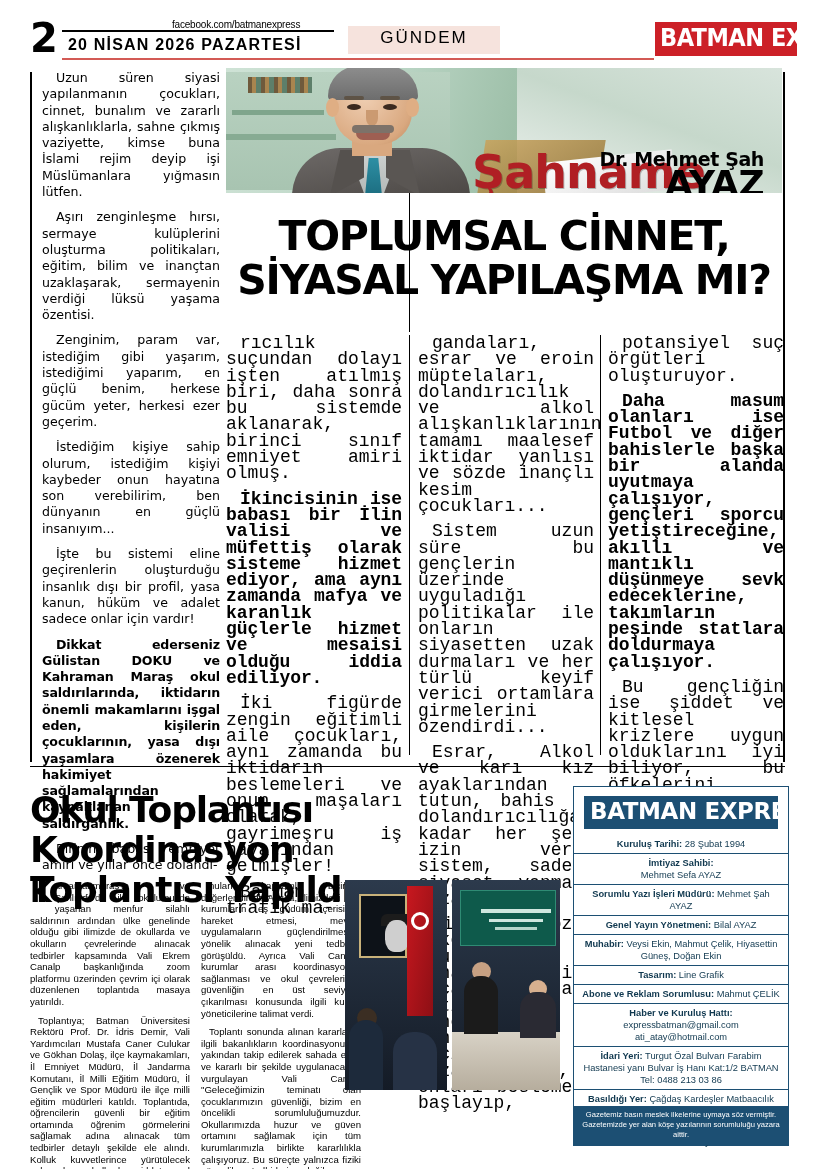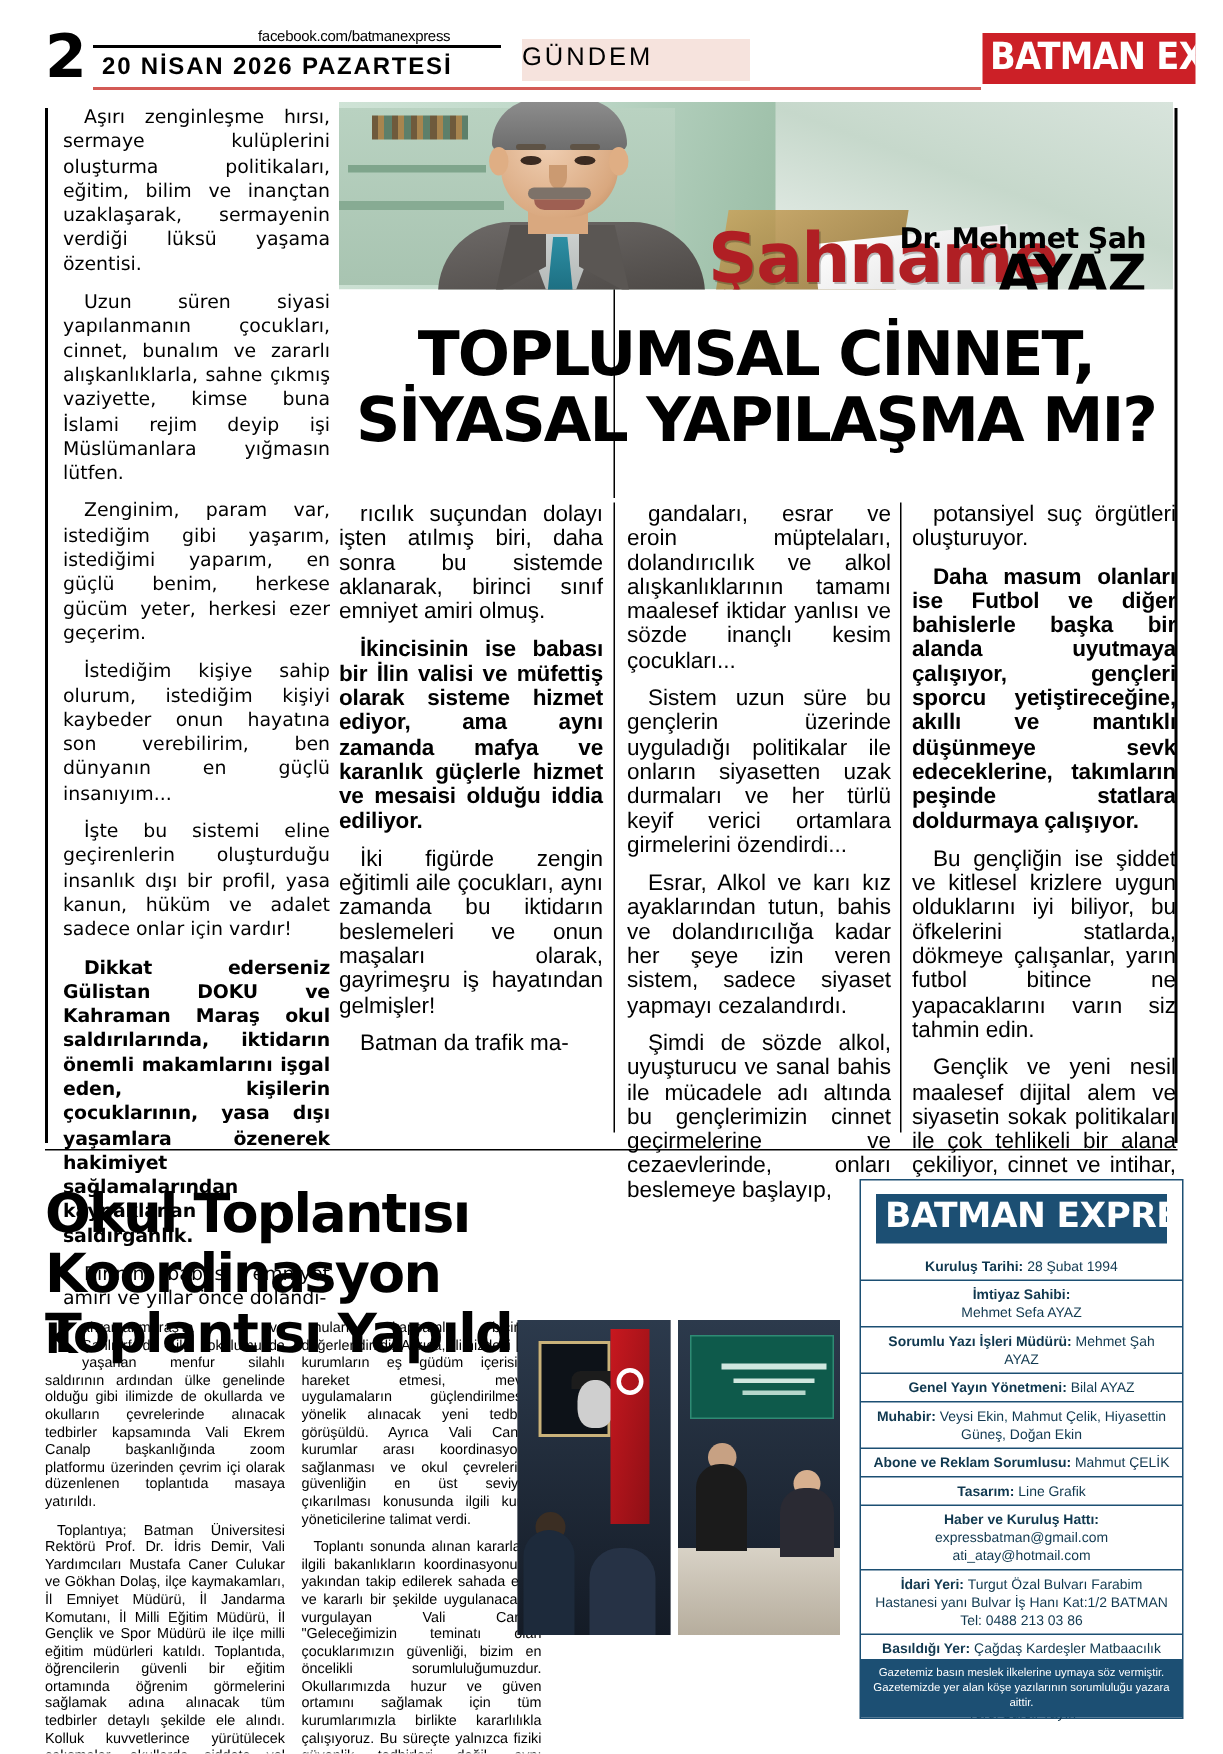--- a/index.html
+++ b/index.html
@@ -10,21 +10,21 @@
   .masthead{position:absolute;left:0;top:0;width:815px;height:68px;}
   .pagenum{position:absolute;left:30px;top:18px;font-family:"DejaVu Sans",sans-serif;
            font-size:40px;font-weight:bold;line-height:40px;letter-spacing:-1px;}
   .mh-rule-top{position:absolute;left:62px;top:30px;width:272px;height:2px;background:#000;}
   .fb-url{position:absolute;left:172px;top:19px;font-size:10px;letter-spacing:-.2px;
           font-family:"Liberation Sans",sans-serif;}
   .mh-date{position:absolute;left:68px;top:36px;font-size:16px;font-weight:bold;
            letter-spacing:1.2px;white-space:nowrap;}
   .mh-redline{position:absolute;left:62px;top:58px;width:592px;height:2px;background:#d35a55;}
   .gundem-box{position:absolute;left:348px;top:26px;width:152px;height:28px;background:#f6e3dd;}
-  .gundem-txt{position:absolute;left:348px;top:28px;width:152px;
+  .gundem-txt{position:absolute;left:348px;top:28px;width:152px;text-align:center;
               font-size:17px;letter-spacing:2px;font-family:"Liberation Sans",sans-serif;}
   .mh-logo{position:absolute;left:655px;top:22px;width:142px;height:34px;background:#cc2027;
            overflow:hidden;}
   .mh-logo span{position:absolute;left:5px;top:1px;color:#fff;font-weight:bold;
                 font-size:25px;letter-spacing:-.5px;font-family:"DejaVu Sans",sans-serif;
                 font-stretch:condensed;white-space:nowrap;}
 
   
   .op-left-rule{position:absolute;left:30px;top:72px;width:2px;height:690px;background:#000;}
   .op-right-rule{position:absolute;left:783px;top:72px;width:2px;height:690px;background:#000;}
@@ -85,22 +85,22 @@
            font-family:"DejaVu Sans",sans-serif;letter-spacing:-.4px;}
   .byline2{position:absolute;right:18px;top:98px;font-size:36px;font-weight:bold;line-height:36px;
            font-family:"DejaVu Sans",sans-serif;letter-spacing:-.5px;margin-left:44px;}
 
   .bighead{position:absolute;left:226px;top:214px;width:556px;text-align:center;
            font-family:"DejaVu Sans",sans-serif;font-weight:bold;font-size:41px;line-height:44px;
            letter-spacing:-1.3px;}
 
   .op-cols{position:absolute;left:226px;top:335px;width:558px;height:420px;}
   .op-col{position:absolute;top:0;width:176px;}
-  .op-col p{margin:0 0 9px 0;font-size:15px;line-height:16.3px;text-align:justify;
-            text-indent:14px;font-family:Liberation Sans, sans-serif;}
+  .op-col p{margin:0 0 9px 0;font-size:18px;line-height:16.3px;text-align:justify;
+            text-indent:14px;font-family:Liberation Mono, monospace;}
   .op-col p.b{font-weight:bold;letter-spacing:-.1px;}
   .c2{left:0;}
   .c3{left:192px;}
   .c4{left:382px;}
   .vr{position:absolute;width:1px;background:#000;top:0;height:420px;}
   .vr1{left:183px;} .vr2{left:374px;}
   .op-vr-top1{position:absolute;left:409px;top:72px;width:1px;height:260px;background:#000;}
   .hr-thin{position:absolute;left:30px;top:766px;width:755px;height:1px;background:#000;}
 
   
@@ -220,22 +220,22 @@
     <div class="byline2">AYAZ</div>
 
   </div>
 
   <div class="bighead">
     <div>TOPLUMSAL CİNNET,</div>
     <div>SİYASAL YAPILAŞMA MI?</div>
   </div>
 
   <div class="col-a">
+      <p>Uzun süren siyasi yapılanmanın çocukları, cinnet, bunalım ve zararlı alışkanlıklarla, sahne çıkmış vaziyette, kimse buna İslami rejim deyip işi Müslümanlara yığmasın lütfen.</p>
       <p>Aşırı zenginleşme hırsı, sermaye kulüplerini oluşturma politikaları, eğitim, bilim ve inançtan uzaklaşarak, sermayenin verdiği lüksü yaşama özentisi.</p>
-      <p>Uzun süren siyasi yapılanmanın çocukları, cinnet, bunalım ve zararlı alışkanlıklarla, sahne çıkmış vaziyette, kimse buna İslami rejim deyip işi Müslümanlara yığmasın lütfen.</p>
       <p>Zenginim, param var, istediğim gibi yaşarım, istediğimi yaparım, en güçlü benim, herkese gücüm yeter, herkesi ezer geçerim.</p>
       <p>İstediğim kişiye sahip olurum, istediğim kişiyi kaybeder onun hayatına son verebilirim, ben dünyanın en güçlü insanıyım...</p>
       <p>İşte bu sistemi eline geçirenlerin oluşturduğu insanlık dışı bir profil, yasa kanun, hüküm ve adalet sadece onlar için vardır!</p>
       <p class="b">Dikkat ederseniz Gülistan DOKU ve Kahraman Maraş okul saldırılarında, iktidarın önemli makamlarını işgal eden, kişilerin çocuklarının, yasa dışı yaşamlara özenerek hakimiyet sağlamalarından kaynaklanan saldırganlık.</p>
       <p>Birinin babası emniyet amiri ve yıllar önce dolandı-</p>
     </div>
 
   <div class="op-cols">
     <div class="vr vr1"></div>
     <div class="vr vr2"></div>
@@ -306,22 +306,22 @@
   <div class="imp">
     <div class="imp-logo">
       <span>BATMAN EXPRESS</span>
     </div>
     <div id="imprint-rows">
         <div class="imp-row"><b>Kuruluş Tarihi:</b><span> 28 Şubat 1994</span></div>
         <div class="imp-row"><b>İmtiyaz Sahibi:</b><br><span>Mehmet Sefa AYAZ</span></div>
         <div class="imp-row"><b>Sorumlu Yazı İşleri Müdürü:</b><span> Mehmet Şah AYAZ</span></div>
         <div class="imp-row"><b>Genel Yayın Yönetmeni:</b><span> Bilal AYAZ</span></div>
         <div class="imp-row"><b>Muhabir:</b><span> Veysi Ekin, Mahmut Çelik, Hiyasettin Güneş, Doğan Ekin</span></div>
+        <div class="imp-row"><b>Tasarım:</b><span> Line Grafik</span></div>
         <div class="imp-row"><b>Abone ve Reklam Sorumlusu:</b><span> Mahmut ÇELİK</span></div>
-        <div class="imp-row"><b>Tasarım:</b><span> Line Grafik</span></div>
         <div class="imp-row"><b>Haber ve Kuruluş Hattı:</b><br><span>expressbatman@gmail.com<br>ati_atay@hotmail.com</span></div>
         <div class="imp-row"><b>İdari Yeri:</b><span> Turgut Özal Bulvarı Farabim Hastanesi yanı Bulvar İş Hanı Kat:1/2 BATMAN Tel: 0488 213 03 86</span></div>
         <div class="imp-row"><b>Basıldığı Yer:</b><span> Çağdaş Kardeşler Matbaacılık Bahçelievler Mah. 1601 Sokak No:4  -  BATMAN TLF: 0488 212 28 33</span></div>
         <div class="imp-row"><span>Yerel Süreli Yayın</span></div>
       </div>
     <div class="imp-note">
       <div>Gazetemiz basın meslek ilkelerine uymaya söz vermiştir.</div>
       <div>Gazetemizde yer alan köşe yazılarının sorumluluğu yazara aittir.</div>
     </div>
   </div>

